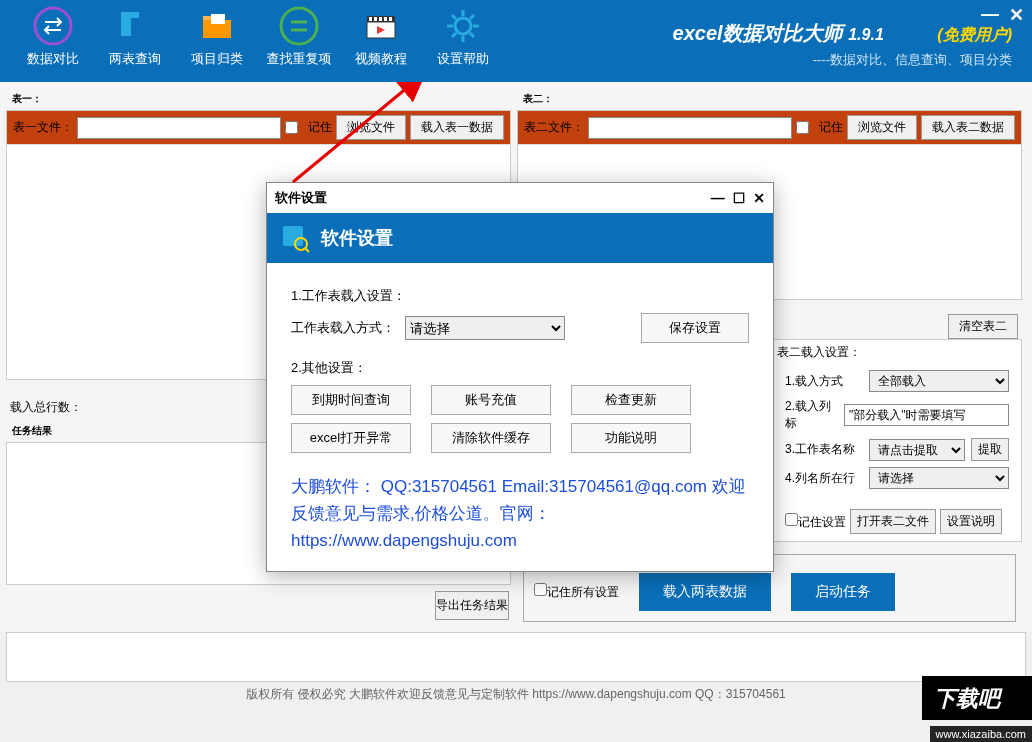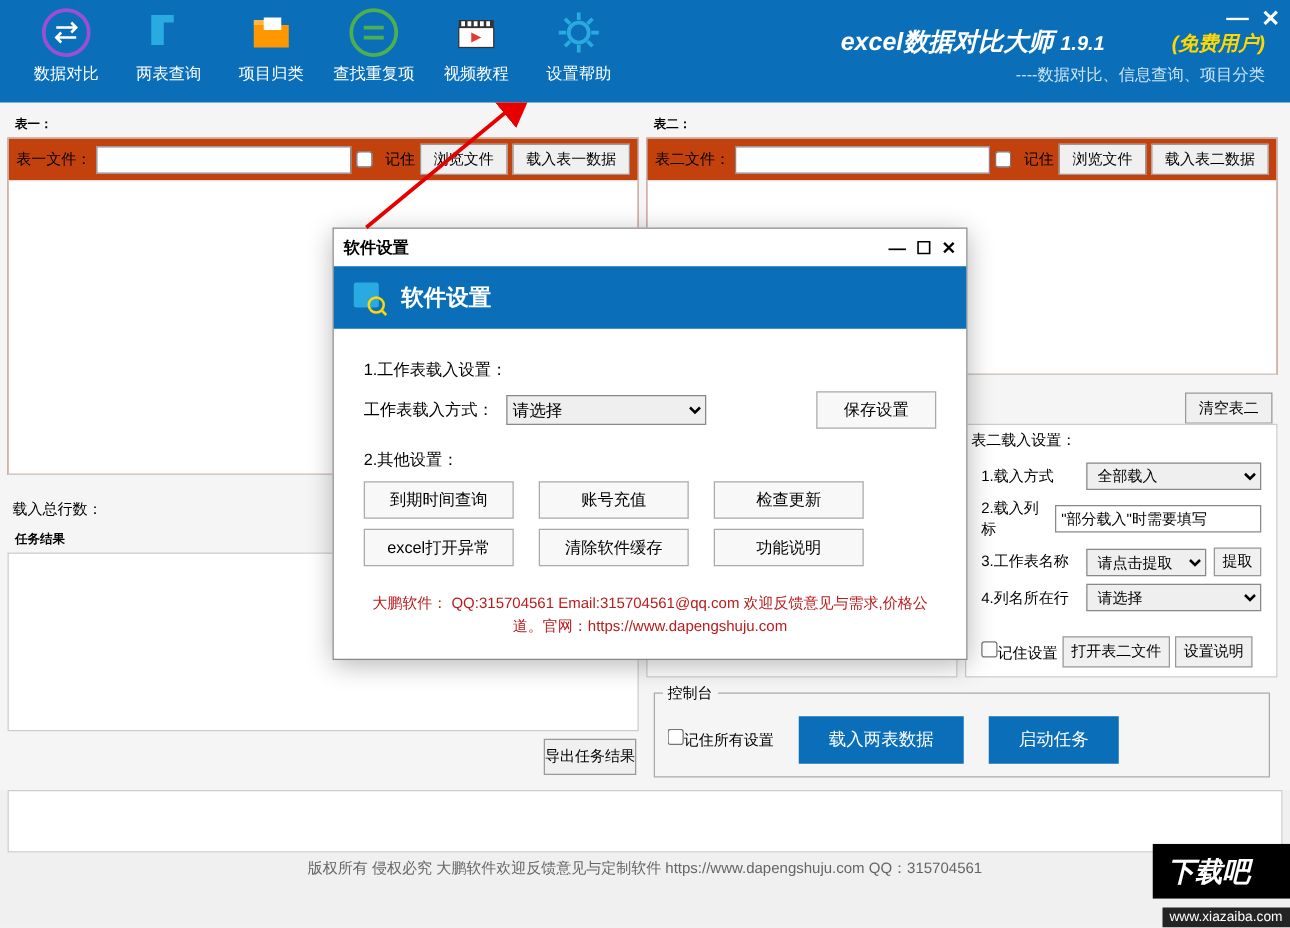--- a/index.html
+++ b/index.html
@@ -41,21 +41,21 @@
 .dialog { position: absolute; left: 266px; top: 182px; width: 508px; background: #fff; border: 1px solid #888; box-shadow: 0 4px 20px rgba(0,0,0,0.3); z-index: 100; }
 .dlg-titlebar { height: 30px; display: flex; align-items: center; justify-content: space-between; padding: 0 8px; font-size: 13px; font-weight: bold; }
 .dlg-titlebar .ctrls { display: flex; gap: 8px; font-size: 14px; }
 .dlg-header { background: #0a6fb8; color: #fff; height: 50px; display: flex; align-items: center; padding: 0 12px; gap: 10px; font-size: 18px; font-weight: bold; }
 .dlg-body { padding: 16px 24px; font-size: 13px; }
 .dlg-section-title { font-weight: normal; margin: 8px 0; }
 .dlg-row { display: flex; align-items: center; gap: 10px; margin: 6px 0; }
 .dlg-row select { width: 160px; height: 24px; border: 1px solid #888; }
 .dlg-btn { background: #f8f8f8; border: 1px solid #aaa; padding: 5px 0; font-size: 13px; cursor: pointer; text-align: center; width: 120px; }
 .dlg-btn-row { display: flex; gap: 20px; margin: 8px 0; }
-.dlg-footer-text { font-size: 12px; color: #b91c1c; margin-top: 20px; line-height: 1.6; text-align: center; }
+.dlg-footer-text { font-size: 17px; color: #1d4ed8; margin-top: 20px; line-height: 1.6; }
 
 .arrow { position: absolute; left: 283px; top: 82px; width: 140px; height: 110px; z-index: 200; pointer-events: none; }
 
 .watermark { position: absolute; right: 0; bottom: 0; background: rgba(0,0,0,0.85); color: #fff; padding: 2px 6px; font-size: 11px; z-index: 300; }
 .logo-wm { position: absolute; right: 0; bottom: 18px; z-index: 300; }
 
 .left-col { width: 505px; display: flex; flex-direction: column; }
 .right-col { width: 505px; display: flex; flex-direction: column; }
 .col-top { border: 1px solid #ccc; background: #c2410c; height: 270px; display: flex; flex-direction: column; margin-bottom: 14px; }
 .mid-row { height: 26px; display: flex; align-items: center; justify-content: space-between; padding: 0 4px; font-size: 12px; }
@@ -270,21 +270,21 @@
         <line x1="26" y1="26" x2="30" y2="30" stroke="#ffd800" stroke-width="2"></line>
       </svg>
     <span>软件设置</span>
   </div>
   <div class="dlg-body">
     <div class="dlg-section-title">1.工作表载入设置：</div>
     <div class="dlg-row">
       <span>工作表载入方式：</span>
       <select><option>请选择</option></select>
       <span style="flex:1"></span>
-      <button class="dlg-btn" style="width:96px">保存设置</button>
+      <button class="dlg-btn" style="width:108px">保存设置</button>
     </div>
     <div class="dlg-section-title" style="margin-top:16px">2.其他设置：</div>
     <div class="dlg-btn-row">
       <button class="dlg-btn">到期时间查询</button>
       <button class="dlg-btn">账号充值</button>
       <button class="dlg-btn">检查更新</button>
     </div>
     <div class="dlg-btn-row">
       <button class="dlg-btn">excel打开异常</button>
       <button class="dlg-btn">清除软件缓存</button>

